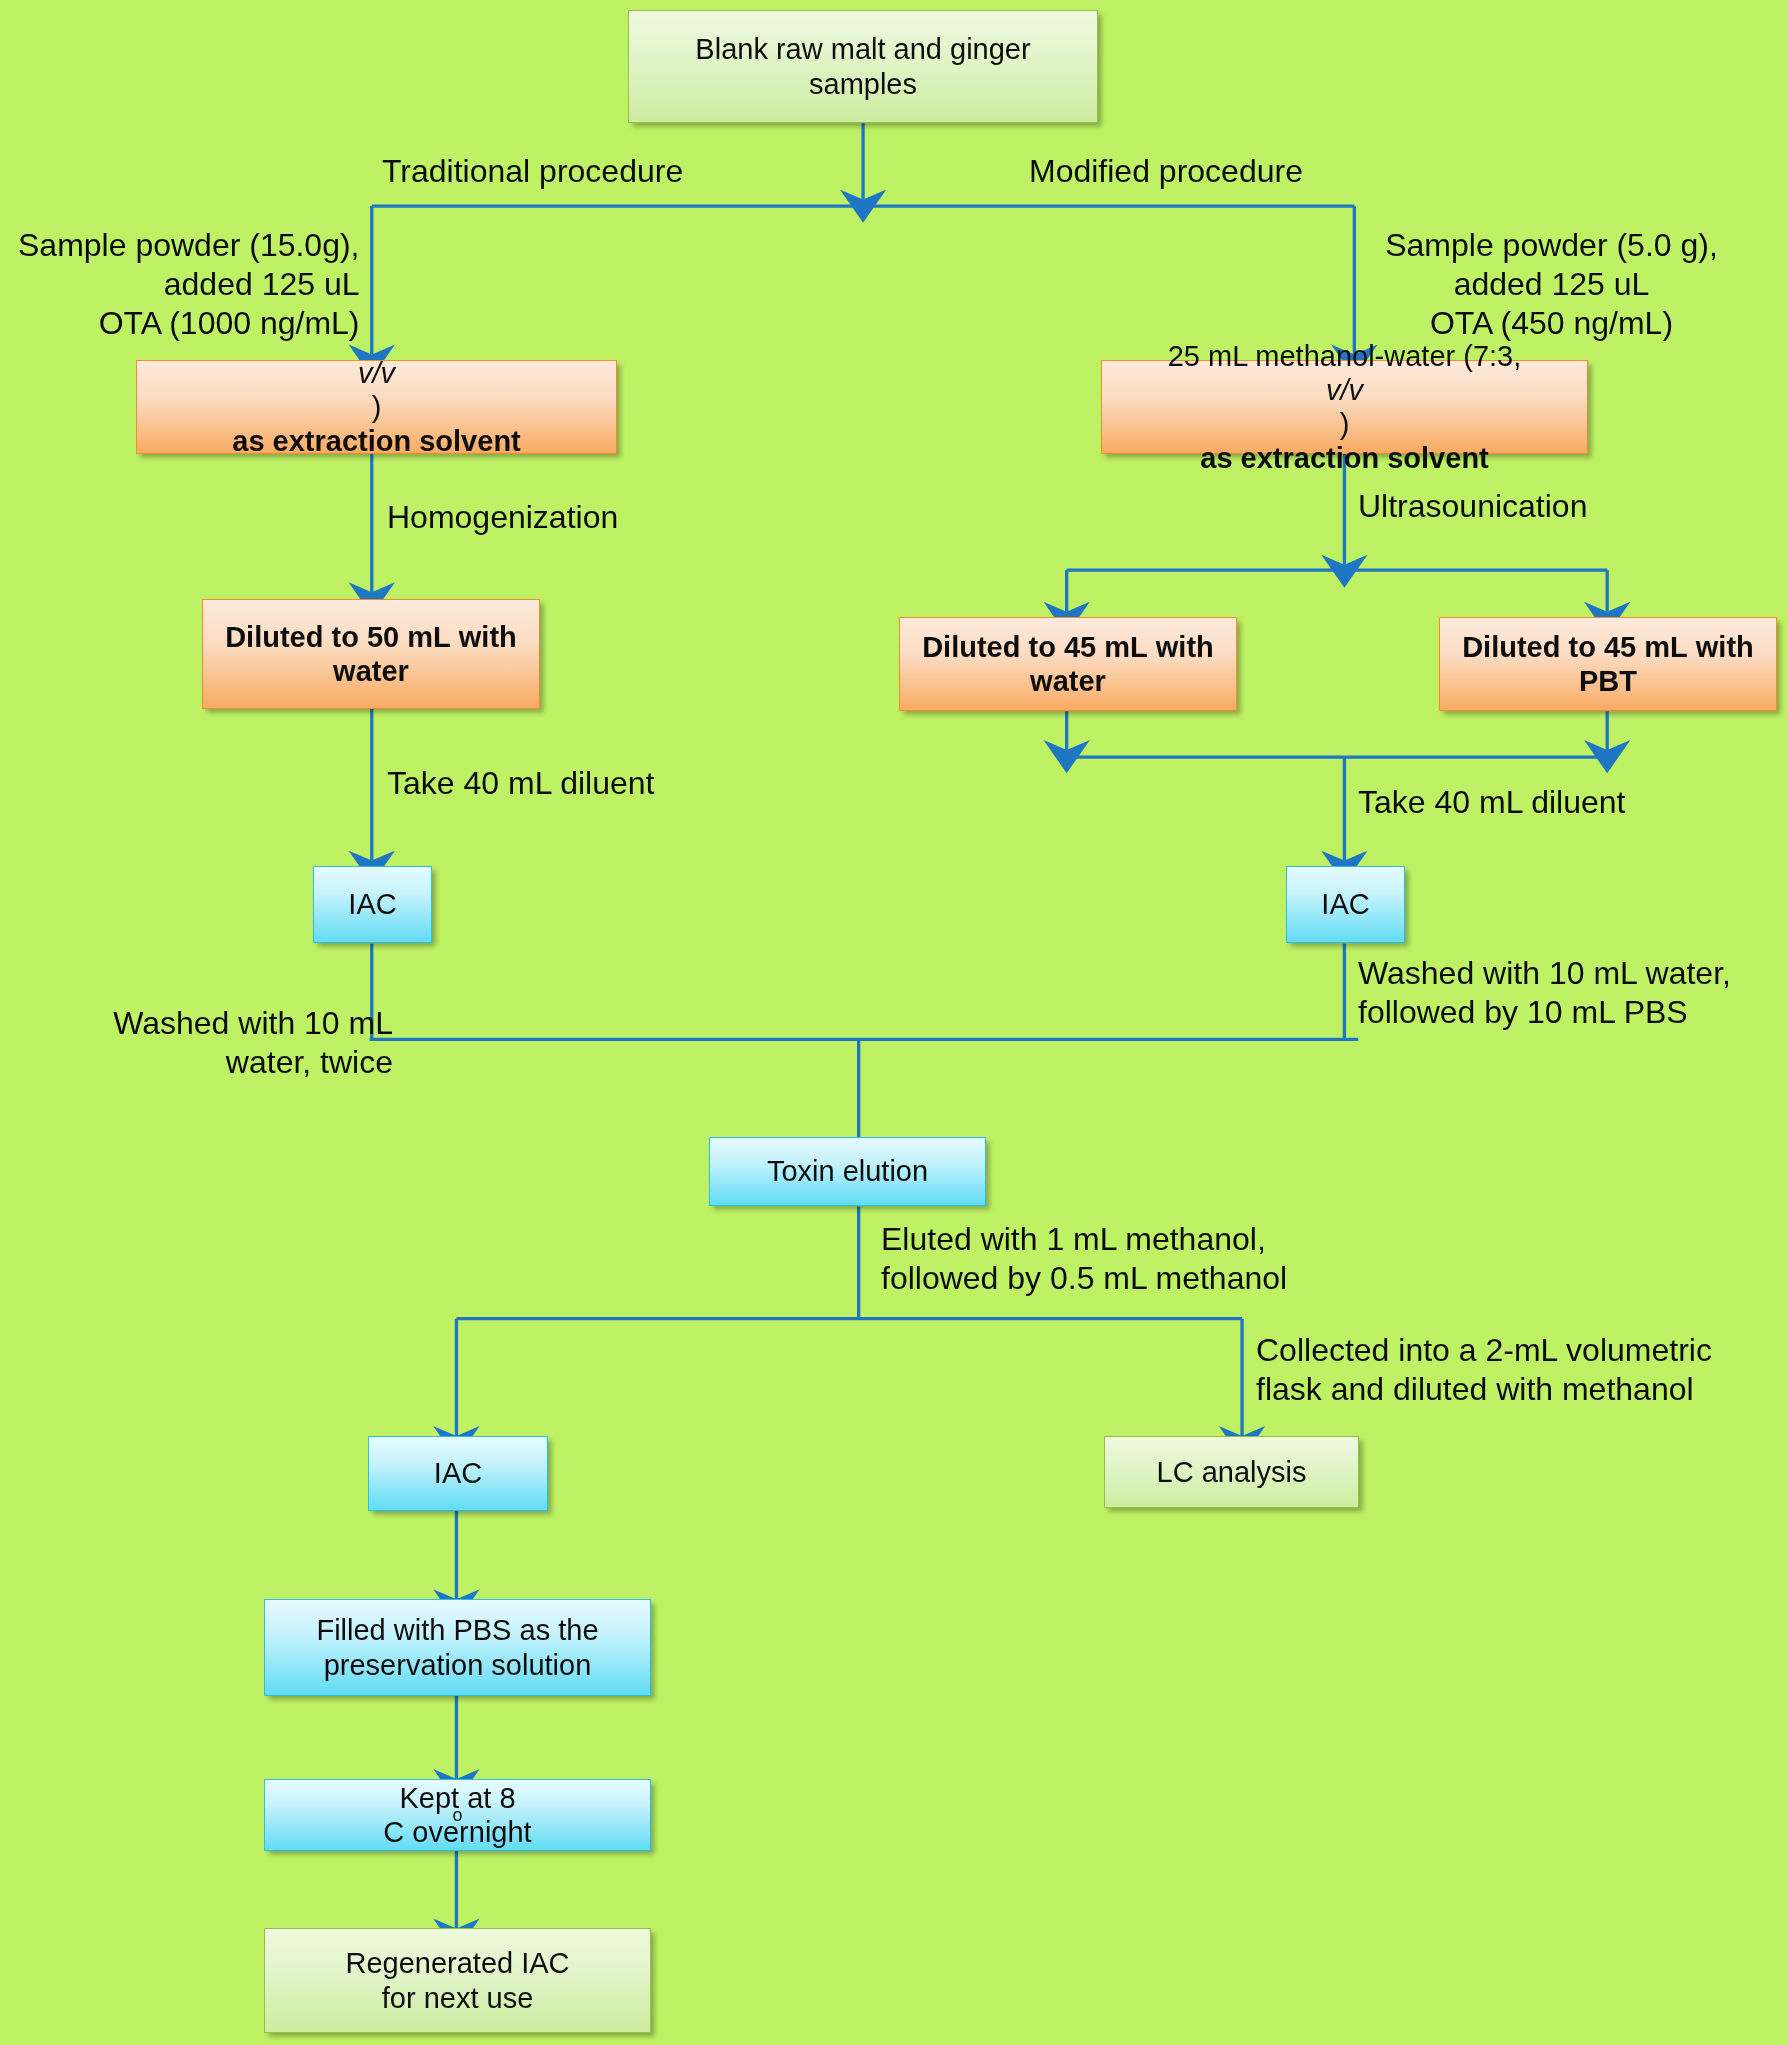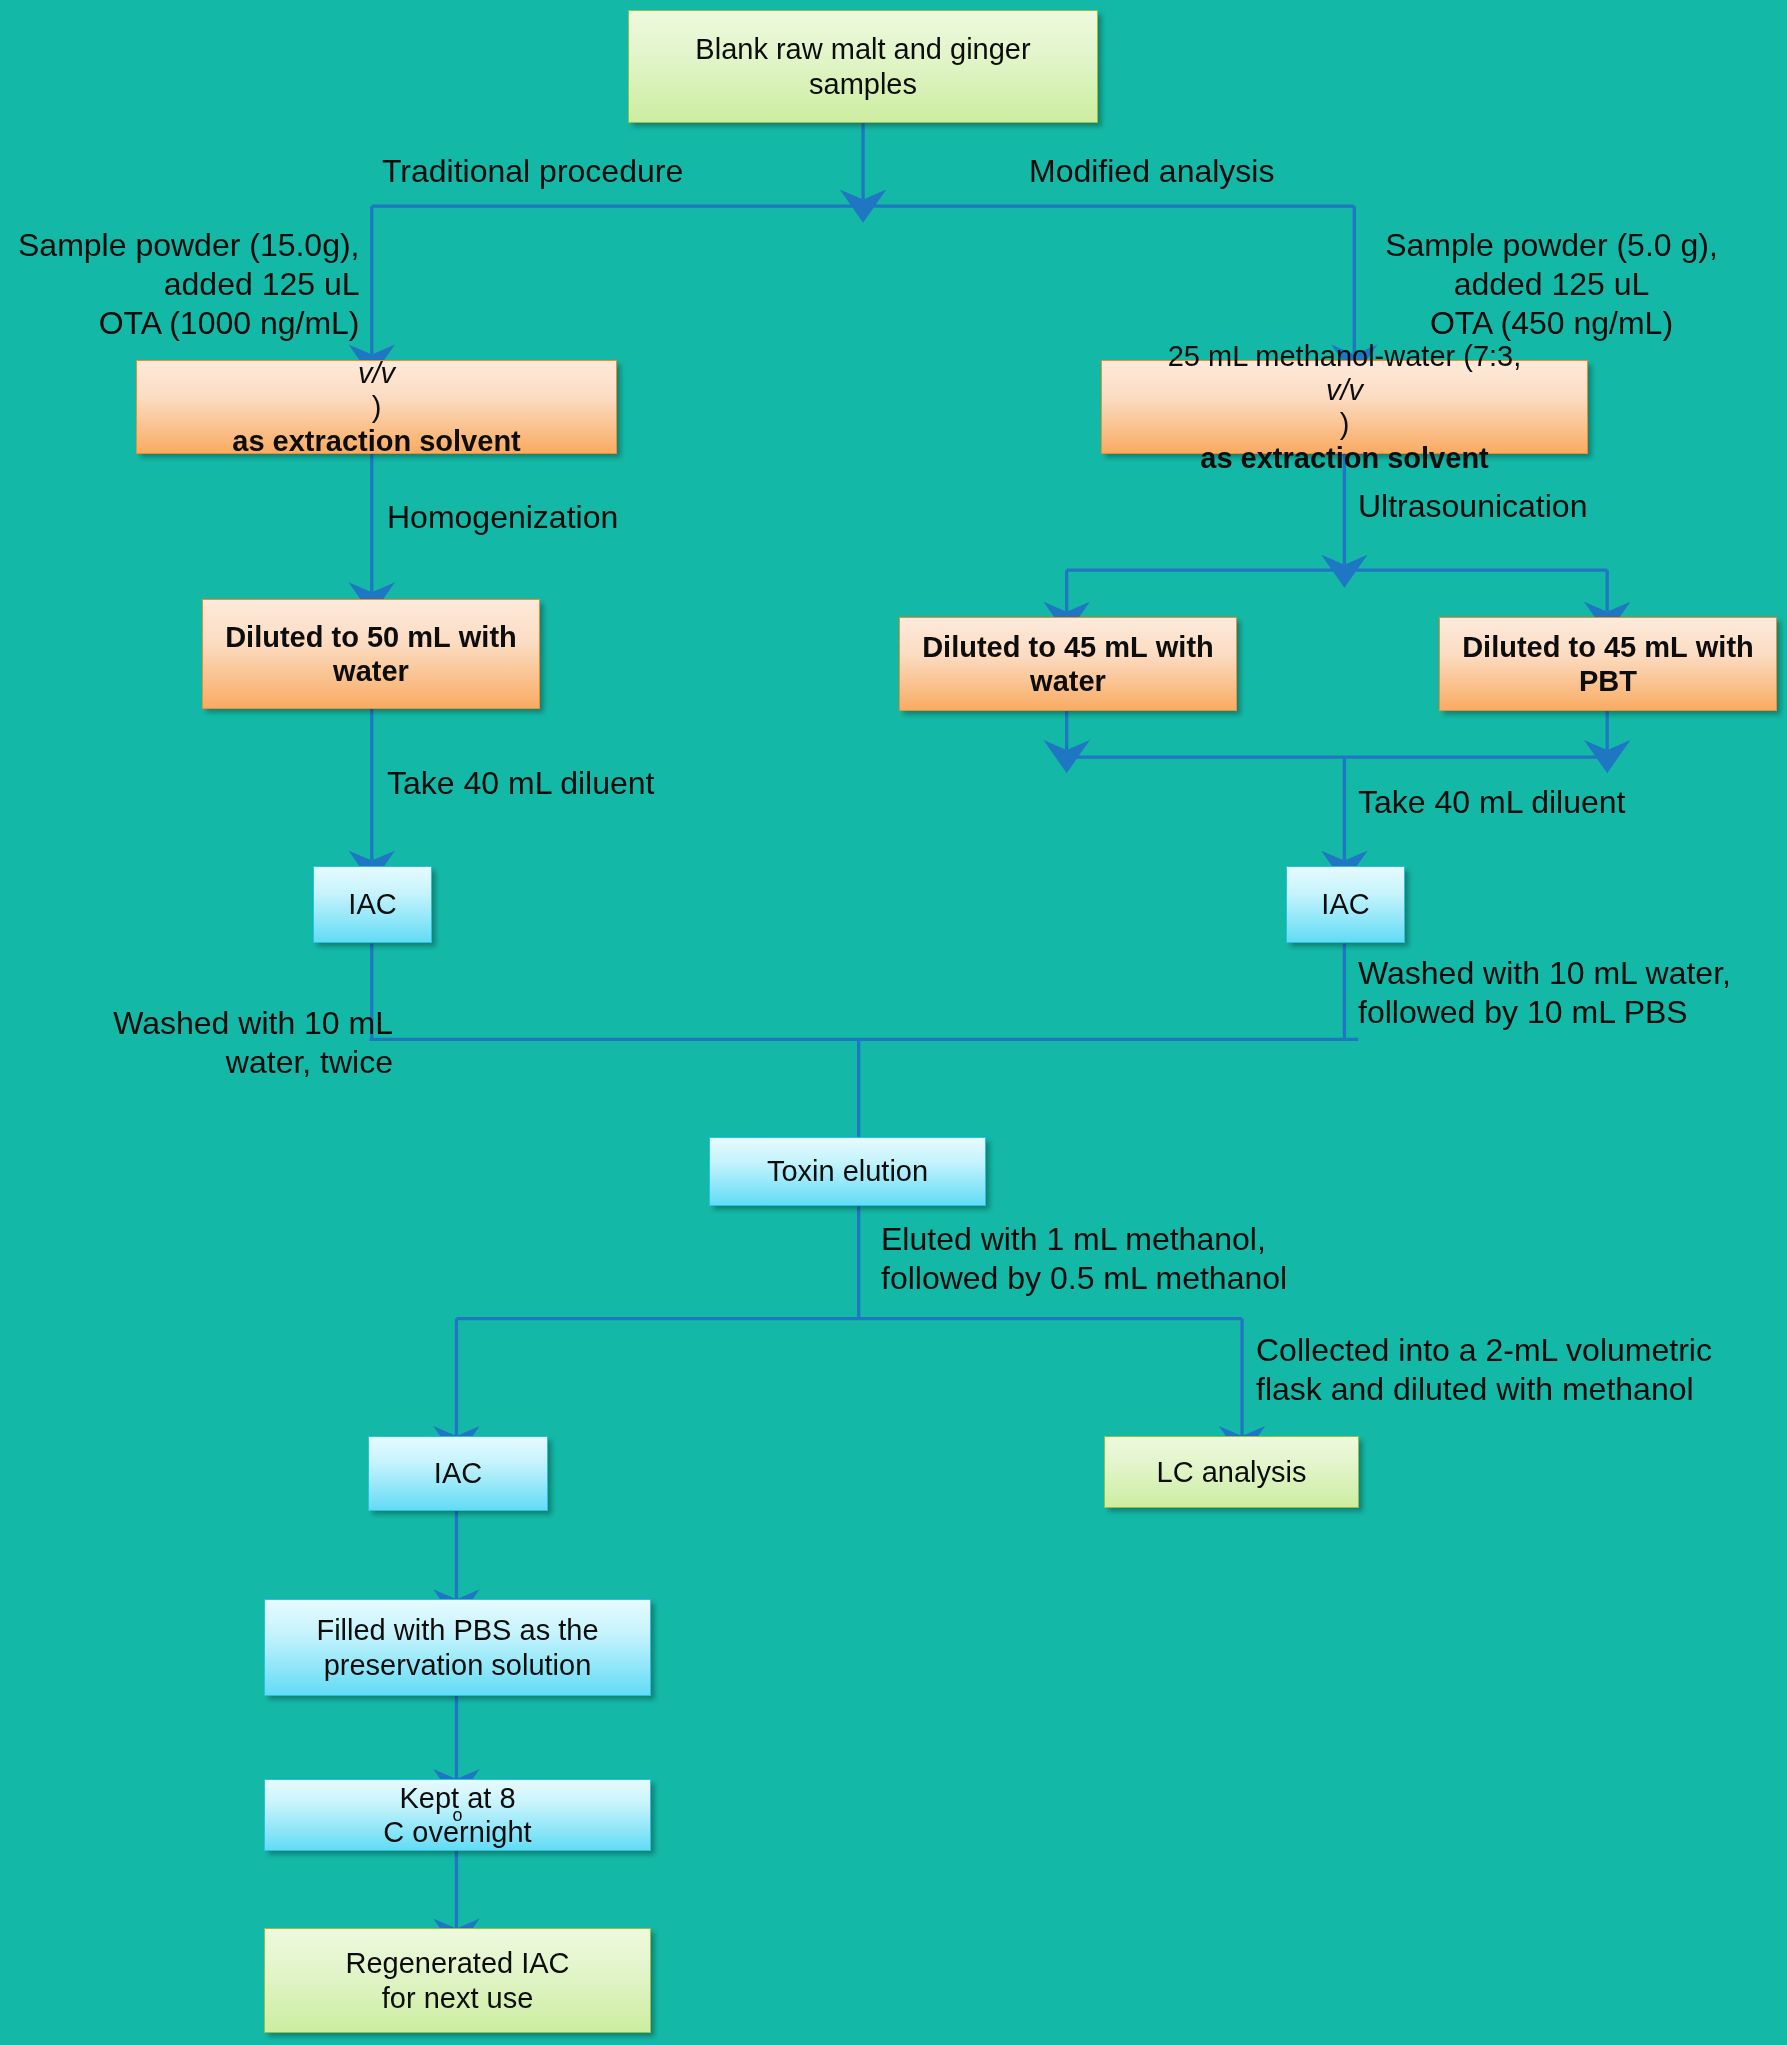--- a/index.html
+++ b/index.html
@@ -1,17 +1,17 @@
 <!DOCTYPE html>
 <html style="font-size:8.9px"><head>
 <meta charset="utf-8">
 <style>
   html,body{margin:0;padding:0;background:#ffffff;}
   body{font-family:"Liberation Sans", sans-serif;}
-  #stage{position:relative;width:1787px;height:2046px;background:#14b8a6;overflow:hidden;}
+  #stage{position:relative;width:1787px;height:2046px;background:#bef264;overflow:hidden;}
   svg.wires{position:absolute;left:0;top:0;width:1787px;height:2046px;pointer-events:none;}
 
   .node{position:absolute;box-sizing:border-box;display:flex;align-items:center;
         justify-content:center;text-align:center;color:#0d0d0d;line-height:1.18;
         font-size:29px;padding:3.3px 5.5px;
         box-shadow:3.9px 4.4px 5px rgba(0,0,0,0.30);}
   .node span{display:block;width:100%;}
 
   .green{background:linear-gradient(180deg,#eef9dd 0%,#e3f5cc 38%,#cdeda0 100%);
          border:1.1px solid #94c045;}
@@ -165,21 +165,21 @@
 
   <div class="node green" style="left:264px;top:1928px;width:387px;height:105px;">
     <span>
       <span>Regenerated IAC</span>
       <span>for next use</span>
     </span>
   </div>
 
   <div class="lbl l" style="left:382px;top:152px;width:376px;">Traditional procedure</div>
 
-  <div class="lbl l" style="left:1029px;top:152px;width:376px;">Modified analysis</div>
+  <div class="lbl l" style="left:1029px;top:152px;width:376px;">Modified procedure</div>
 
   <div class="lbl r" style="left:5.5px;top:226px;width:354px;">Sample powder (15.0g),
 added 125 uL
 OTA (1000 ng/mL)</div>
 
   <div class="lbl c" style="left:1322px;top:226px;width:459px;">Sample powder (5.0 g),
 added 125 uL
 OTA (450 ng/mL)</div>
 
   <div class="lbl l" style="left:387px;top:498px;width:387px;">Homogenization</div>

